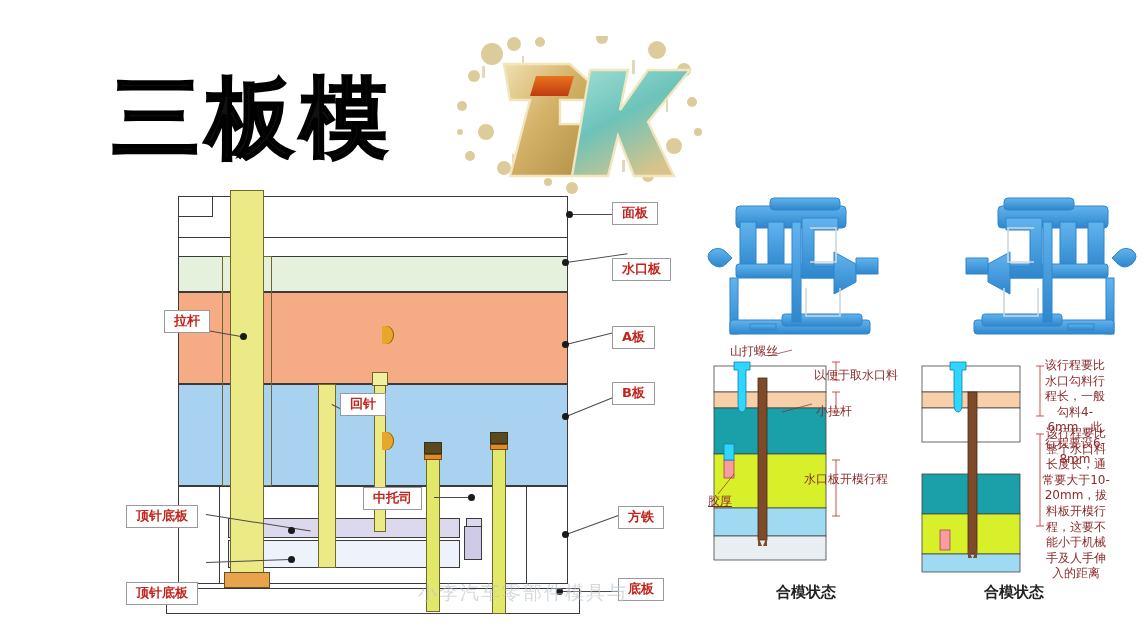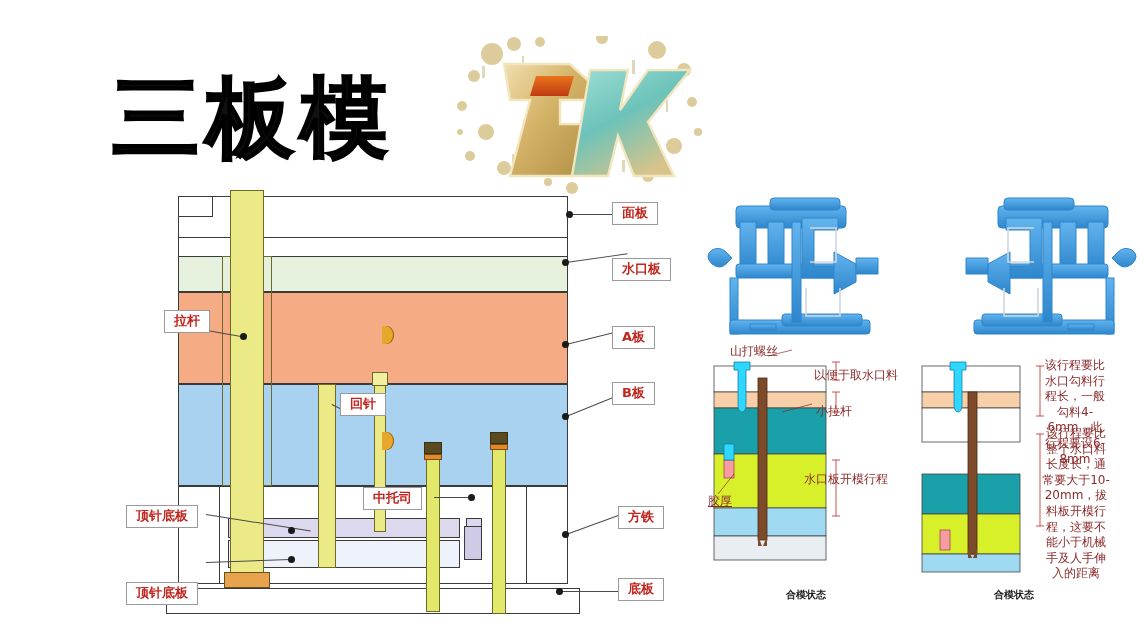--- a/index.html
+++ b/index.html
@@ -82,21 +82,21 @@
 
   
   .blue3d{position:absolute;left:706px;top:192px;width:432px;height:150px;}
 
   
   .detail{position:absolute;top:348px;width:196px;height:252px;}
   .d-left{left:708px;}
   .d-right{left:916px;}
   .dcap{
     position:absolute;bottom:-2px;width:100%;text-align:center;
-    font-size:10px;color:#222;font-weight:bold;
+    font-size:15px;color:#222;font-weight:bold;
     font-family:"DejaVu Sans","Liberation Sans",sans-serif;
   }
   .dtxt{
     position:absolute;font-size:12px;color:#8a2a2a;line-height:1.3;
     font-family:"DejaVu Sans","Liberation Sans",sans-serif;
     text-align:center;
   }
 
   
   .watermark{
@@ -378,14 +378,15 @@
   <div>
 
     <div class="lead" style="left:332px;top:404px;width:22px;transform:rotate(26deg);"></div>
     <div class="label" style="left:340px;top:393px;text-align:right;">回针</div>
 
     <div class="lead" style="left:434px;top:497px;width:38px;"></div>
     <div class="dot" style="left:468px;top:494px;"></div>
     <div class="label" style="left:363px;top:487px;">中托司</div>
   </div>
 
+  <div class="watermark">小李汽车零部件模具与</div>
 
 </div>
 
 </body></html>

